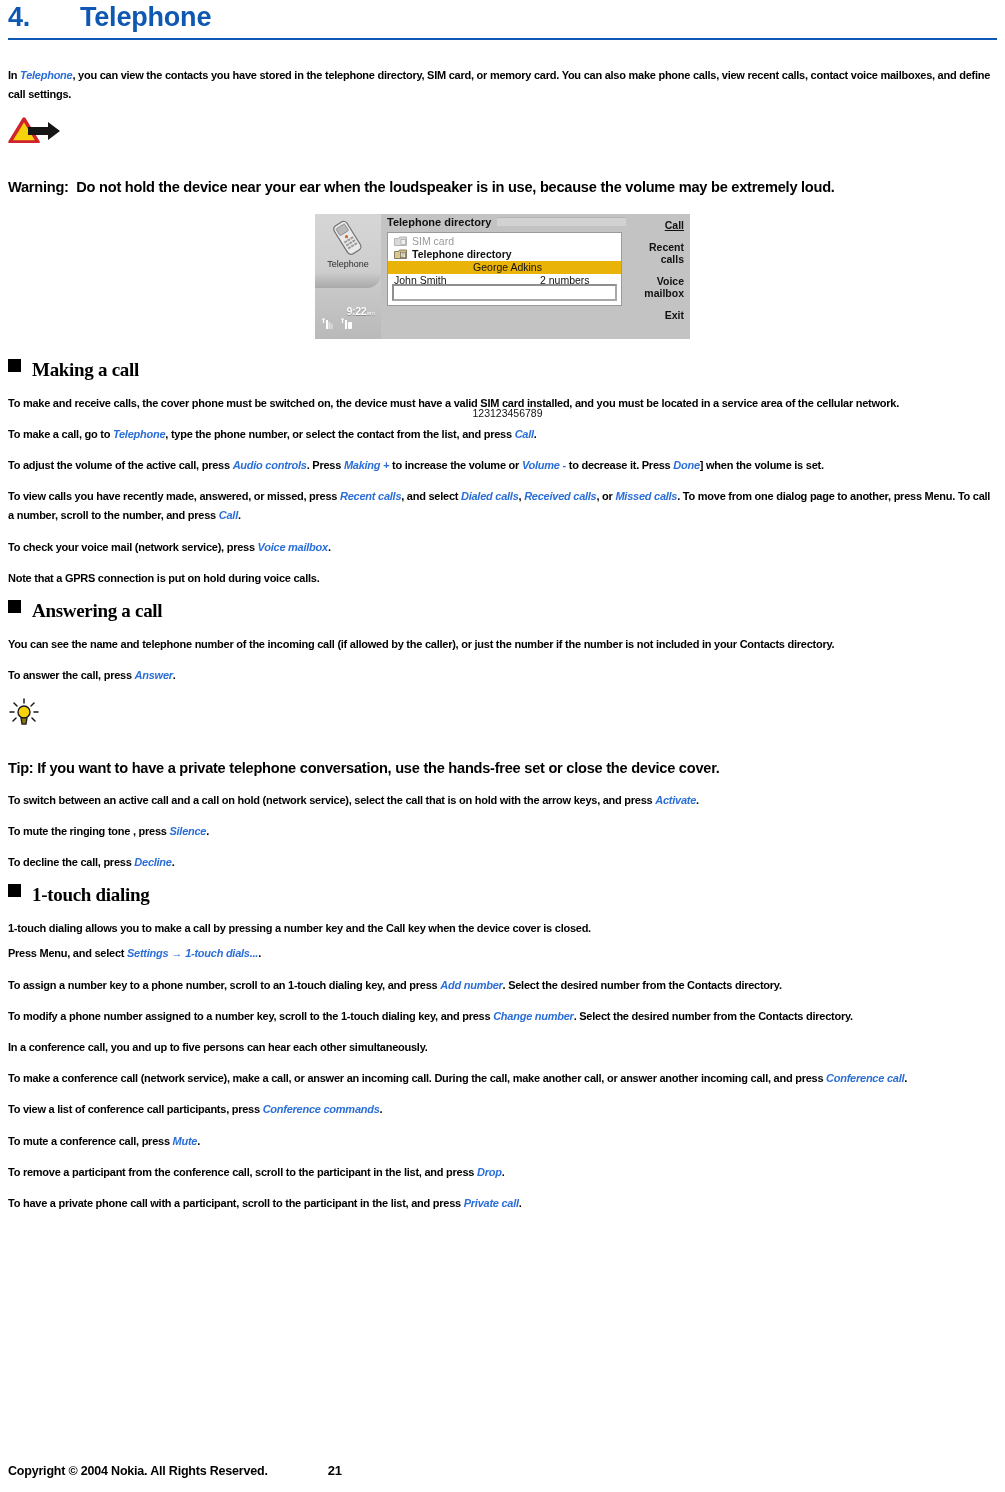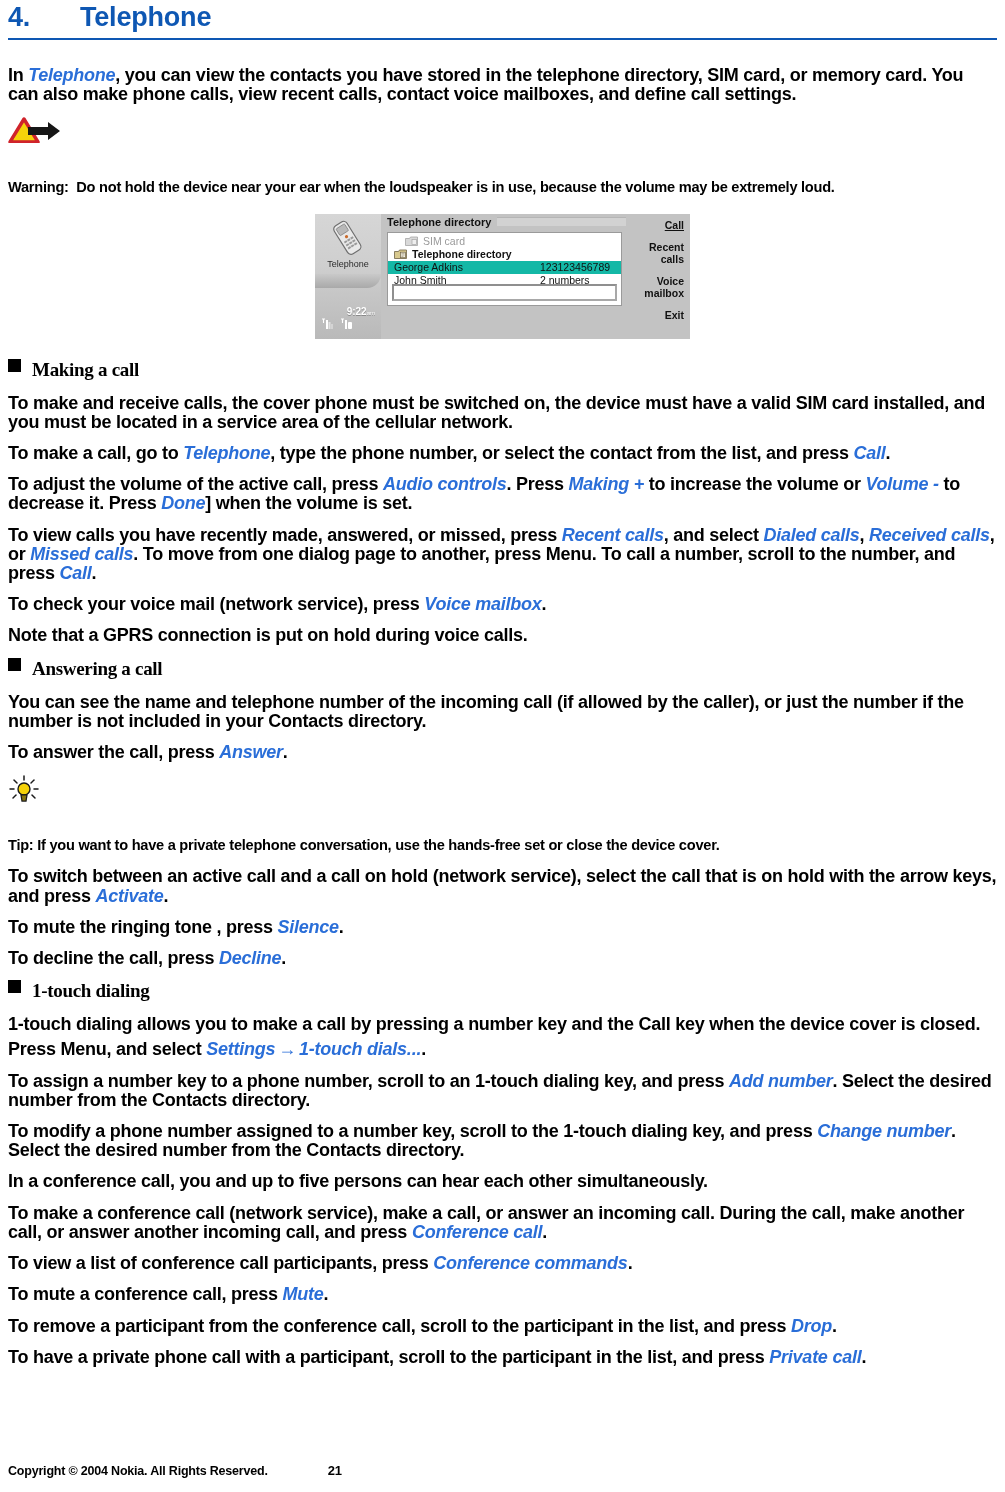--- a/index.html
+++ b/index.html
@@ -40,21 +40,21 @@
     letter-spacing: -0.2px;
   }
   .head-rule {
     border-top: 2px solid #0e57b3;
     margin-top: 5px;
     margin-bottom: 26px;
   }
 
   
   p.body {
-    font-size: 18px;
+    font-size: 11px;
     line-height: 19.2px;
     margin: 0 0 12px 0;
     letter-spacing: -0.25px;
     font-weight: 600;
   }
   .ui {
     color: #2a6ed8;
     font-style: italic;
     font-weight: 600;
   }
@@ -195,22 +195,22 @@
   }
   .dev-row {
     display: flex;
     align-items: center;
     height: 13px;
     font-size: 10.5px;
     padding-left: 6px;
     color: #111;
   }
   .dev-row.group { font-weight: bold; }
-  .dev-row.dim { color: #9a9a9a; margin-left: 11px; }
-  .dev-row.selected { background: #14b8a6; }
+  .dev-row.dim { color: #9a9a9a; }
+  .dev-row.selected { background: #eab308; flex-direction: column; }
   .dev-row .nm { flex: 0 0 146px; }
   .dev-row .val { }
   .folder-ico {
     width: 13px; height: 11px;
     margin-right: 5px;
     flex: 0 0 13px;
   }
   .dev-input {
     position: absolute;
     left: 4px; right: 4px; bottom: 4px;

